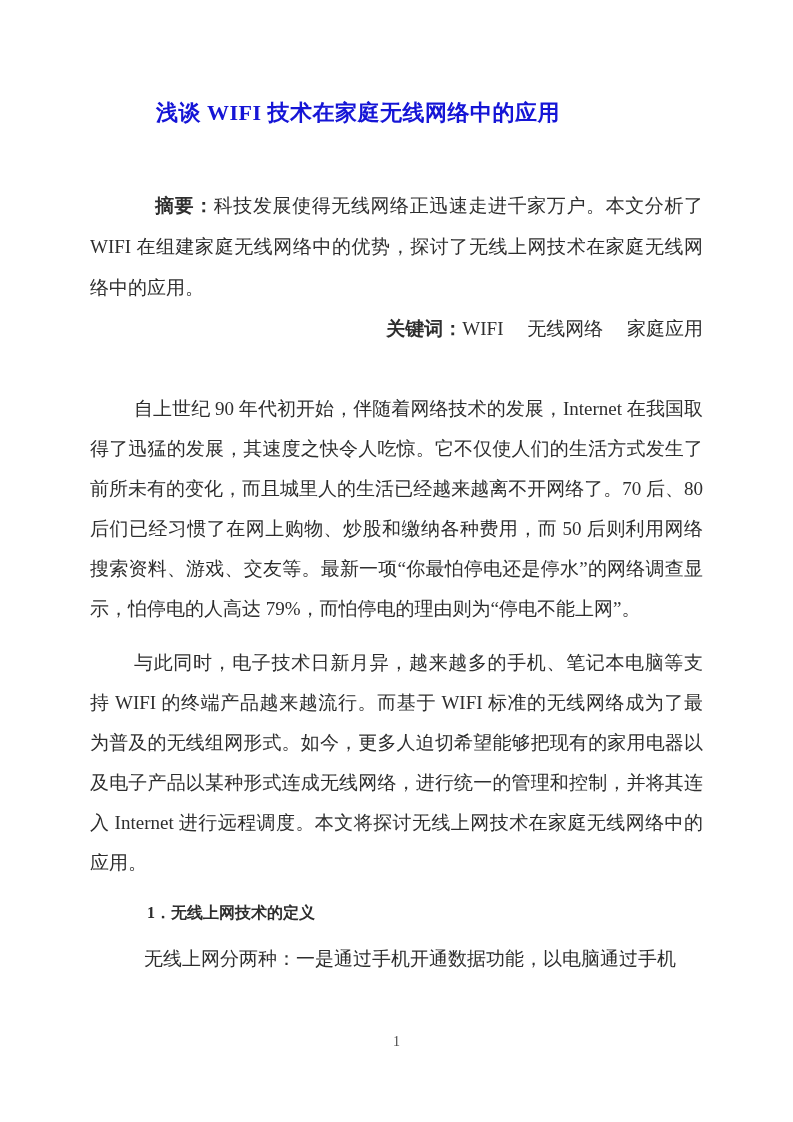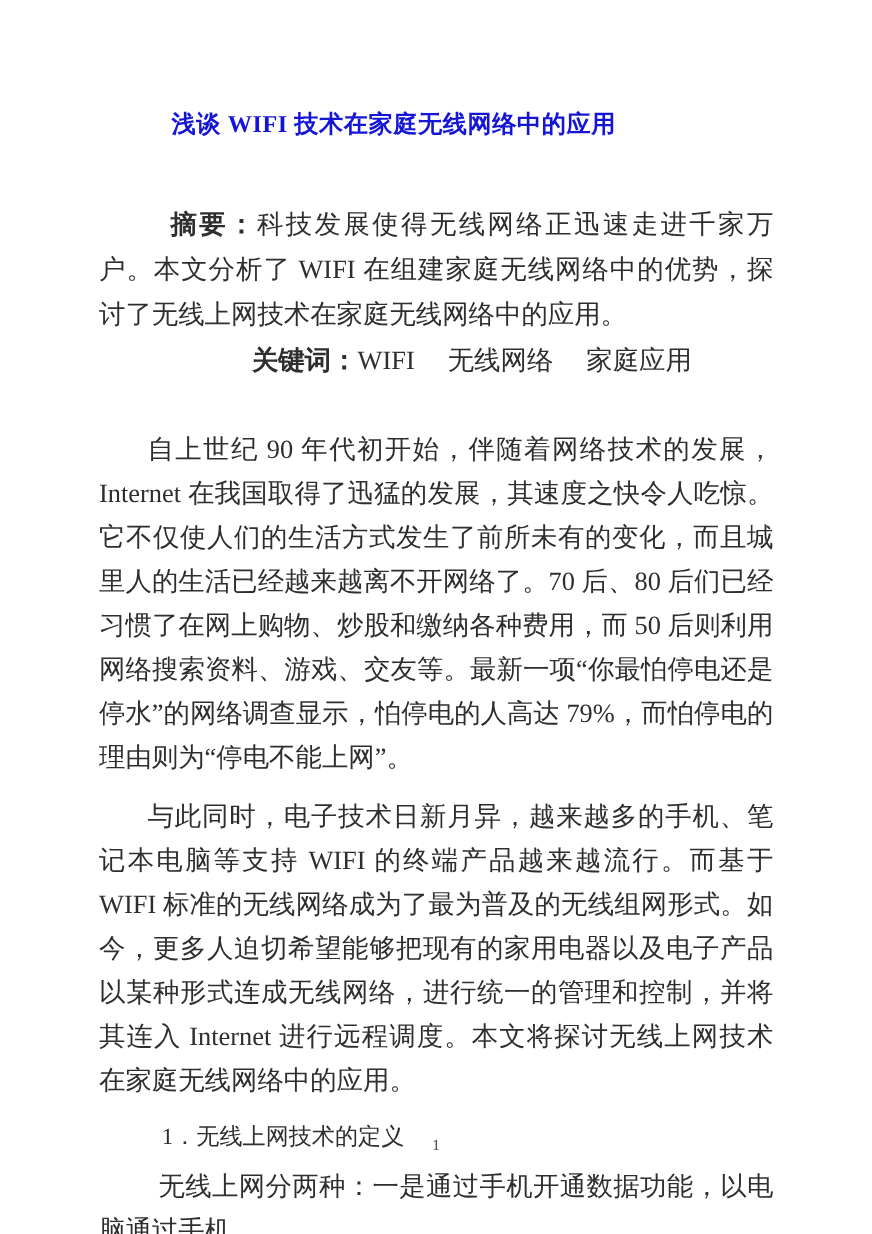--- a/index.html
+++ b/index.html
@@ -23,44 +23,44 @@
     margin:0 0 0 66px;
     font-size:22px;
     line-height:36px;
     font-weight:bold;
     color:var(--title-color);
     letter-spacing:0.5px;
     white-space:nowrap;
   }
   p{margin:0;}
   .bodytext{
-    font-size:24px;
+    font-size:19px;
     line-height:41px;
     text-align:justify;
     color:var(--body-color);
   }
   .abstract{
     margin-top:54px;
     text-indent:65px;
   }
   .keywords{
     text-indent:65px;
-    text-align:center;
+    text-align:right;
   }
   .para{
     line-height:40px;
     text-indent:44px;
   }
   .para-1{margin-top:40px;}
   .para-2{margin-top:14px;}
   .section-heading{
     margin:10px 0 0 57px;
-    font-size:21px;
+    font-size:16px;
     line-height:40px;
-    font-weight:normal;
+    font-weight:bold;
     color:var(--body-color);
   }
   .para-last{
     margin-top:6px;
     text-indent:54px;
   }
   .label-bold{font-weight:bold;}
   .page-footer{
     position:absolute;
     left:0;top:1034px;width:793px;

